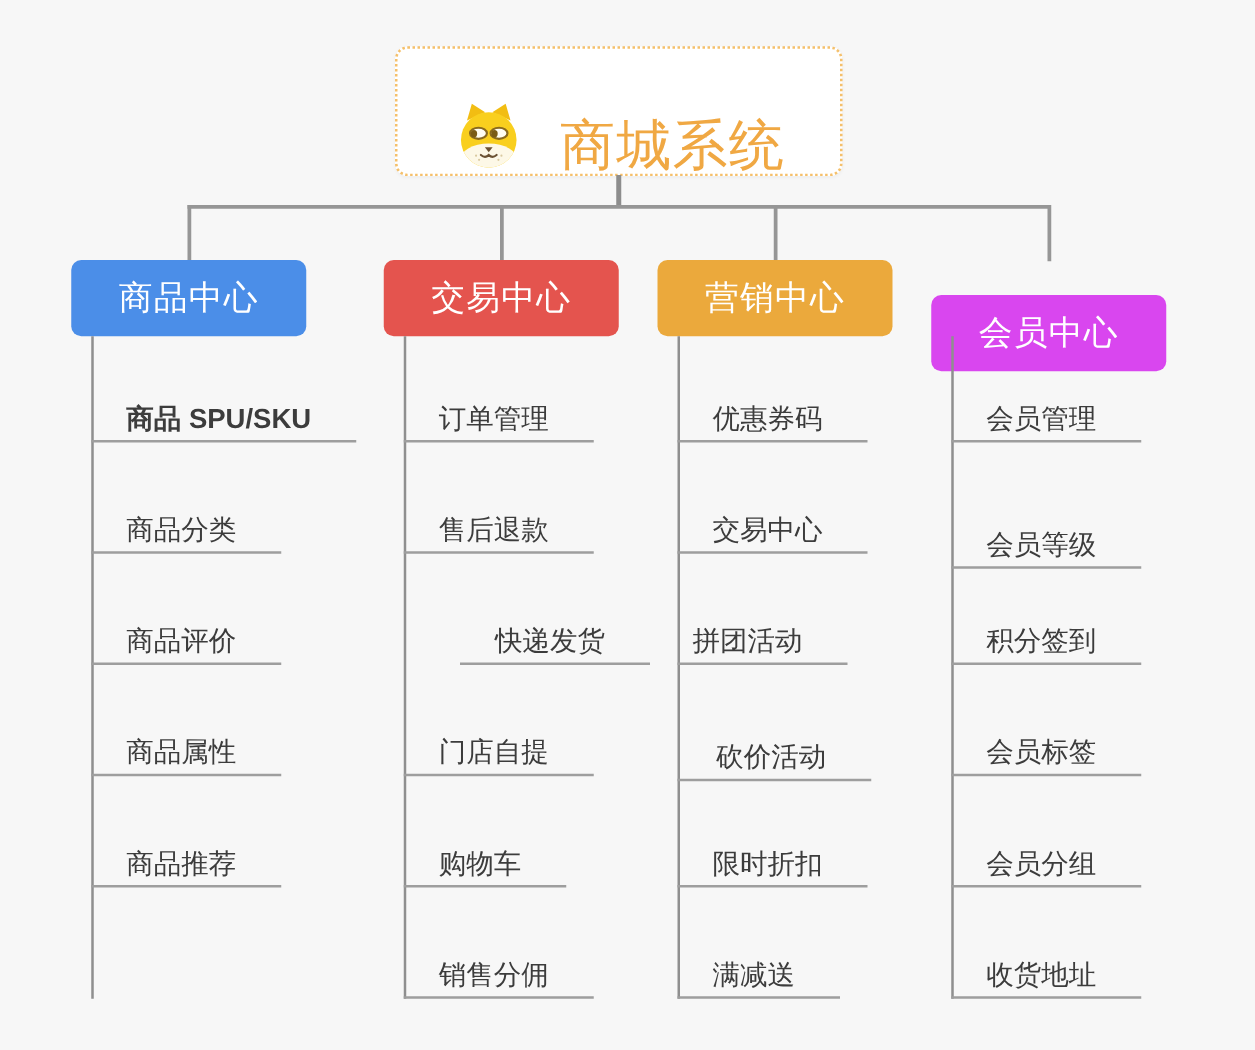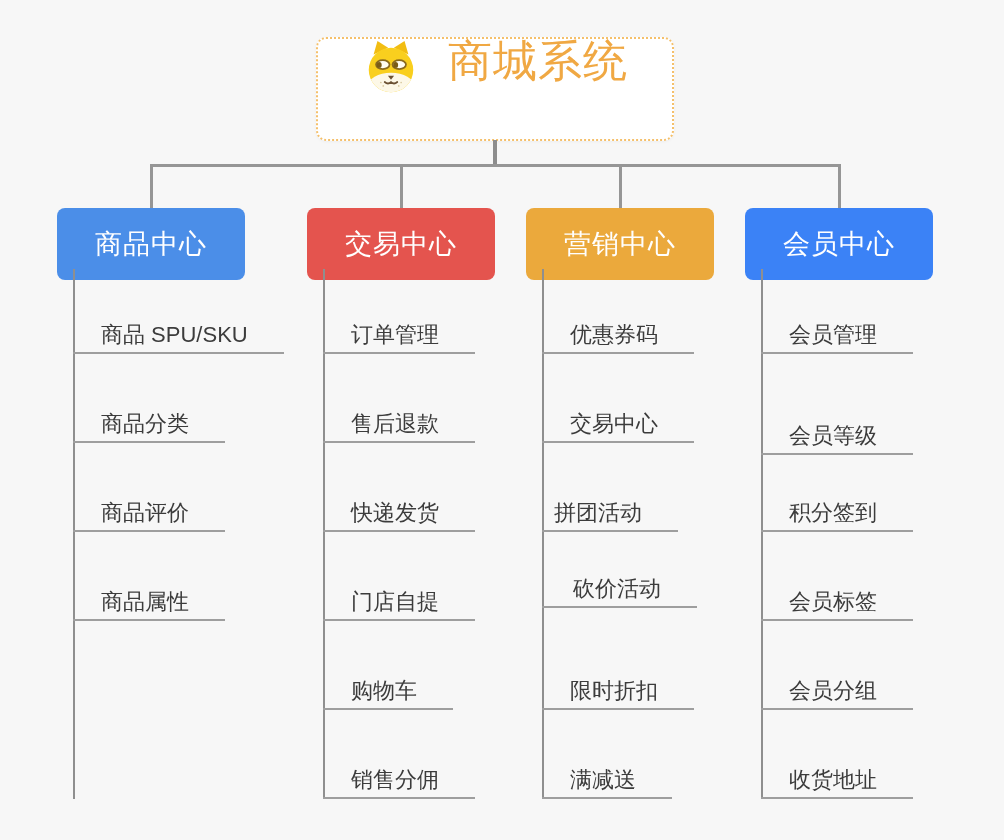--- a/index.html
+++ b/index.html
@@ -14,42 +14,42 @@
     overflow:hidden;
   }
   
   .root-node{
     position:absolute;left:316px;top:37px;
     width:358px;height:104px;
     box-sizing:border-box;
     background:#ffffff;
     border:2px dotted #f5c06b;
     border-radius:10px;
-    display:flex;align-items:flex-start;justify-content:center;
+    display:flex;align-items:flex-end;justify-content:center;
     gap:28px;
     box-shadow:0 1px 3px rgba(0,0,0,0.04);
     cursor:pointer;
   }
   .root-icon{display:flex;align-items:center;}
   .root-title{
     font-size:44px;
     color:#f0a843;
     letter-spacing:1px;
     line-height:1;
   }
   
   .line{position:absolute;background:#969696;}
   .stem{left:493px;top:140px;width:4px;height:26px;background:#8d8d8d;}
   .hbar{left:150px;top:164px;width:690px;height:3px;}
   .drop{top:164px;width:3px;height:45px;}
   
   .column{position:absolute;top:208px;width:188px;height:600px;}
   .branch-box{
     position:absolute;left:0;top:0;
-    width:188px;height:72px;
+    width:188px;height:61px;
     border-radius:8px;
     display:flex;align-items:center;justify-content:center;
     cursor:pointer;
   }
   .branch-label{
     color:#ffffff;
     font-size:27px;
     line-height:1;
     letter-spacing:1px;
   }
@@ -118,54 +118,57 @@
       </div>
   </div>
 
   <div id="branches">
   <div class="column" style="left: 57px;">
     <div class="branch-box" style="background: rgb(75, 142, 232);">
       <span class="branch-label">商品中心</span>
     </div>
     <div class="trunk"></div>
 
-  <div class="child-row" style="top: 108px;">
+  <div class="child-row" style="top: 108px; font-weight: bold;">
     <span class="child-label">商品 SPU/SKU</span>
   </div>
 
   <div class="child-row" style="top: 197px;">
     <span class="child-label">商品分类</span>
   </div>
 
   <div class="child-row" style="top: 286px;">
     <span class="child-label">商品评价</span>
   </div>
 
   <div class="child-row" style="top: 375px;">
     <span class="child-label">商品属性</span>
   </div>
 
+  <div class="child-row" style="top: 464px;">
+    <span class="child-label">商品推荐</span>
+  </div>
 
 </div>
 
   <div class="column" style="left: 307px;">
     <div class="branch-box" style="background: rgb(228, 84, 78);">
       <span class="branch-label">交易中心</span>
     </div>
     <div class="trunk"></div>
 
   <div class="child-row" style="top: 108px;">
     <span class="child-label">订单管理</span>
   </div>
 
   <div class="child-row" style="top: 197px;">
     <span class="child-label">售后退款</span>
   </div>
 
-  <div class="child-row" style="top: 286px;">
+  <div class="child-row" style="top: 286px; margin-left: 45px;">
     <span class="child-label">快递发货</span>
   </div>
 
   <div class="child-row" style="top: 375px;">
     <span class="child-label">门店自提</span>
   </div>
 
   <div class="child-row" style="top: 464px;">
     <span class="child-label">购物车</span>
   </div>
@@ -186,35 +189,35 @@
   </div>
 
   <div class="child-row" style="top: 197px;">
     <span class="child-label">交易中心</span>
   </div>
 
   <div class="child-row" style="top: 286px; padding-left: 12px;">
     <span class="child-label">拼团活动</span>
   </div>
 
-  <div class="child-row" style="top: 362px; padding-left: 31px;">
+  <div class="child-row" style="top: 379px; padding-left: 31px;">
     <span class="child-label">砍价活动</span>
   </div>
 
   <div class="child-row" style="top: 464px;">
     <span class="child-label">限时折扣</span>
   </div>
 
   <div class="child-row" style="top: 553px;">
     <span class="child-label">满减送</span>
   </div>
 </div>
 
   <div class="column" style="left: 745px;">
-    <div class="branch-box" style="background: #3b82f6;">
+    <div class="branch-box" style="background: #d946ef; margin-top: 28px;">
       <span class="branch-label">会员中心</span>
     </div>
     <div class="trunk"></div>
 
   <div class="child-row" style="top: 108px;">
     <span class="child-label">会员管理</span>
   </div>
 
   <div class="child-row" style="top: 197px; margin-top: 12px;">
     <span class="child-label">会员等级</span>

